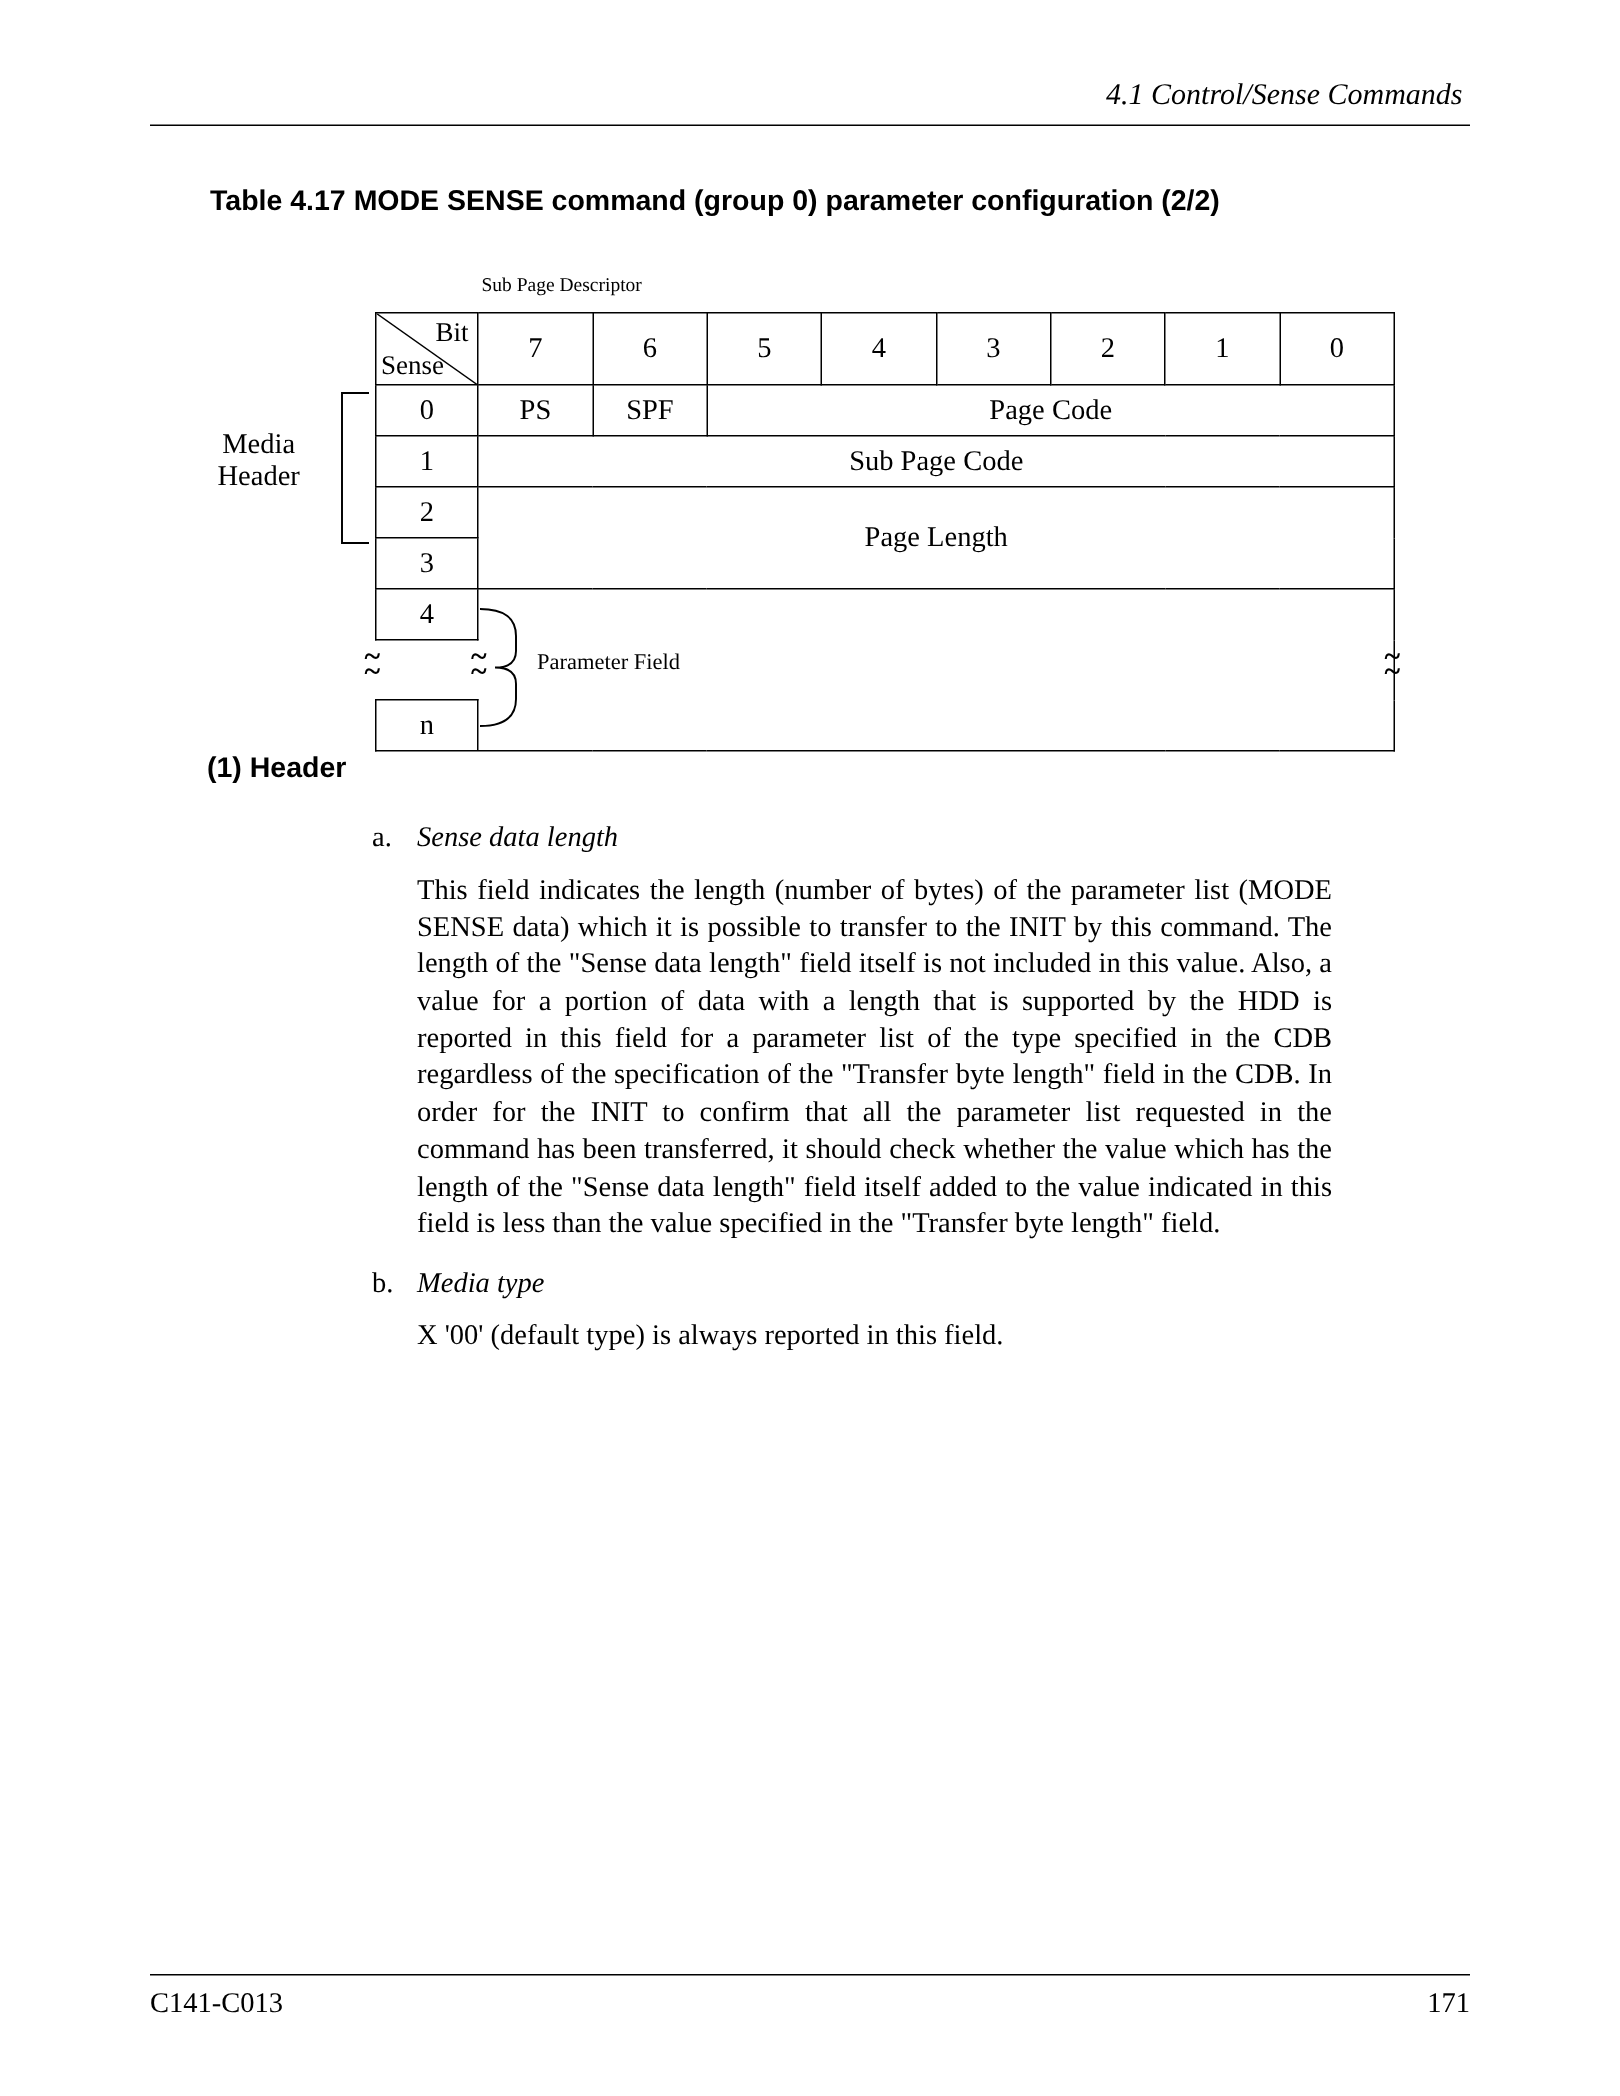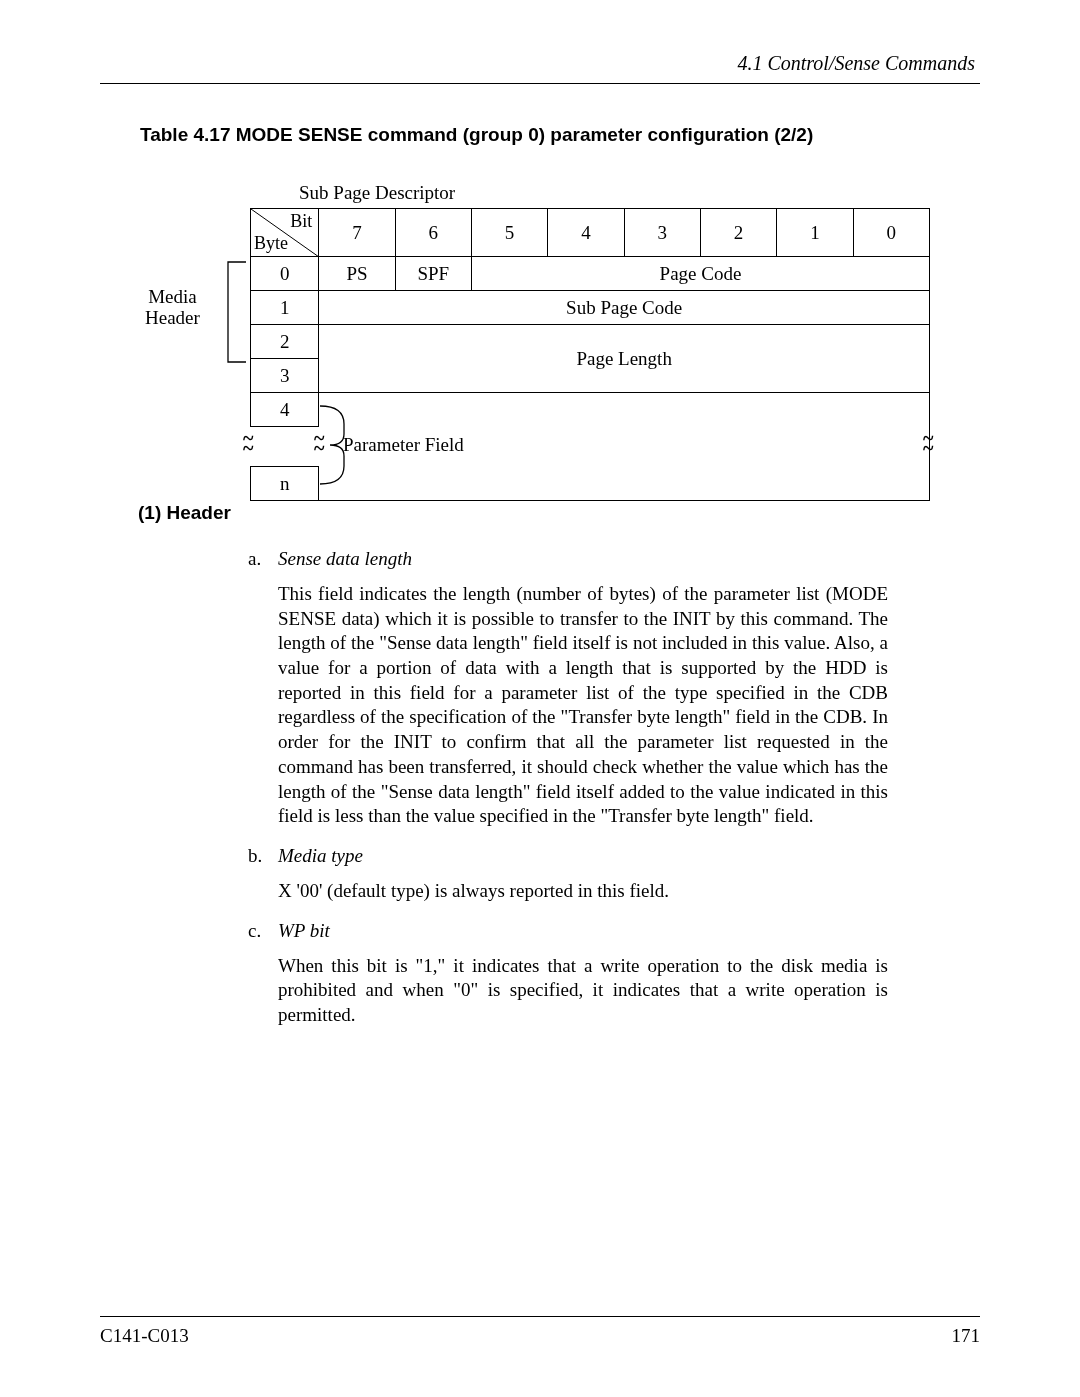--- a/index.html
+++ b/index.html
@@ -34,22 +34,22 @@
     padding-left: 40px;
   }
 
   .fig-wrap {
     position: relative;
     height: 300px;
     margin-left: 30px;
   }
   .sub-label {
     position: absolute;
-    left: 169px; top: 0;
-    font-size: 19px;
+    left: 191px; top: 0;
+    font-size: 13px;
   }
   
   .bit-table {
     position: absolute;
     left: 120px; top: 26px;
     border-collapse: collapse;
     width: 680px;
   }
   .bit-table td {
     border: 1px solid #000;
@@ -82,22 +82,22 @@
     width: 24px; height: 104px;
   }
   
   .param-curly {
     position: absolute;
     left: 188px; top: 222px;
     width: 30px; height: 82px;
   }
   .param-text {
     position: absolute;
-    left: 213px; top: 252px;
-    font-size: 19px;
+    left: 228px; top: 252px;
+    font-size: 15px;
   }
   
   .tilde { position:absolute; font-size:20px; font-weight:bold; line-height:0.5; }
 
   
   .section {
     margin-top: 20px;
     margin-left: 38px;
     font-family: Arial, Helvetica, sans-serif;
     font-size: 19px;
@@ -163,21 +163,21 @@
   </svg>
 
   <table class="bit-table">
     <tbody>
         <tr>
       <td class="corner">
         <svg width="68" height="48">
               <line x1="0" y1="0" x2="68" y2="48" stroke="#000" stroke-width="1"></line>
             </svg>
         <span class="bit-lbl">Bit</span>
-        <span class="byte-lbl">Byte</span>
+        <span class="byte-lbl">Sense</span>
       </td>
       <td class="num">7</td>
       <td class="num">6</td>
       <td class="num">5</td>
       <td class="num">4</td>
       <td class="num">3</td>
       <td class="num">2</td>
       <td class="num">1</td>
       <td class="num">0</td>
     </tr>
@@ -225,24 +225,20 @@
 
 <ol class="ol">
   <li>
     <span class="marker">a.</span><span class="title">Sense data length</span>
     <div class="body">This field indicates the length (number of bytes) of the parameter list (MODE SENSE data) which it is possible to transfer to the INIT by this command. The length of the "Sense data length" field itself is not included in this value. Also, a value for a portion of data with a length that is supported by the HDD is reported in this field for a parameter list of the type specified in the CDB regardless of the specification of the "Transfer byte length" field in the CDB. In order for the INIT to confirm that all the parameter list requested in the command has been transferred, it should check whether the value which has the length of the "Sense data length" field itself added to the value indicated in this field is less than the value specified in the "Transfer byte length" field.</div>
   </li>
   <li>
     <span class="marker">b.</span><span class="title">Media type</span>
     <div class="body">X '00' (default type) is always reported in this field.</div>
   </li>
-  <li>
-    <span class="marker">c.</span><span class="title">WP bit</span>
-    <div class="body">When this bit is "1,"  it indicates that a write operation to the disk media is prohibited and when "0" is specified, it indicates that a write operation is permitted.</div>
-  </li>
 </ol>
 
 <div class="footer">
   <hr class="hr-bot">
   <div class="foot-row">
     <span>C141-C013</span>
     <span>171</span>
   </div>
 </div>
 

